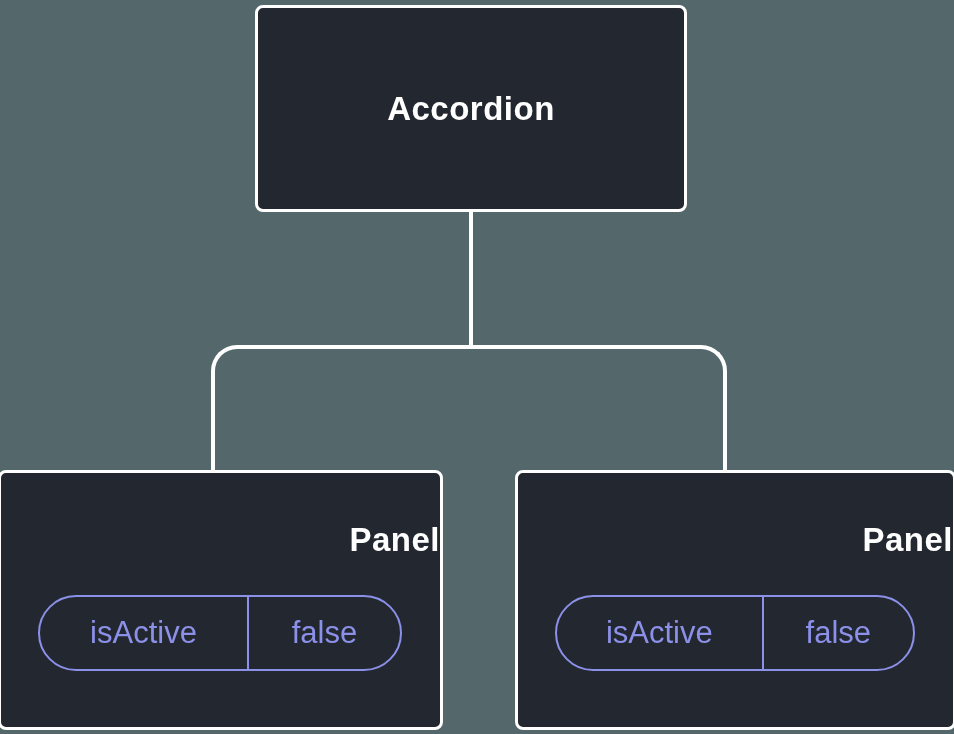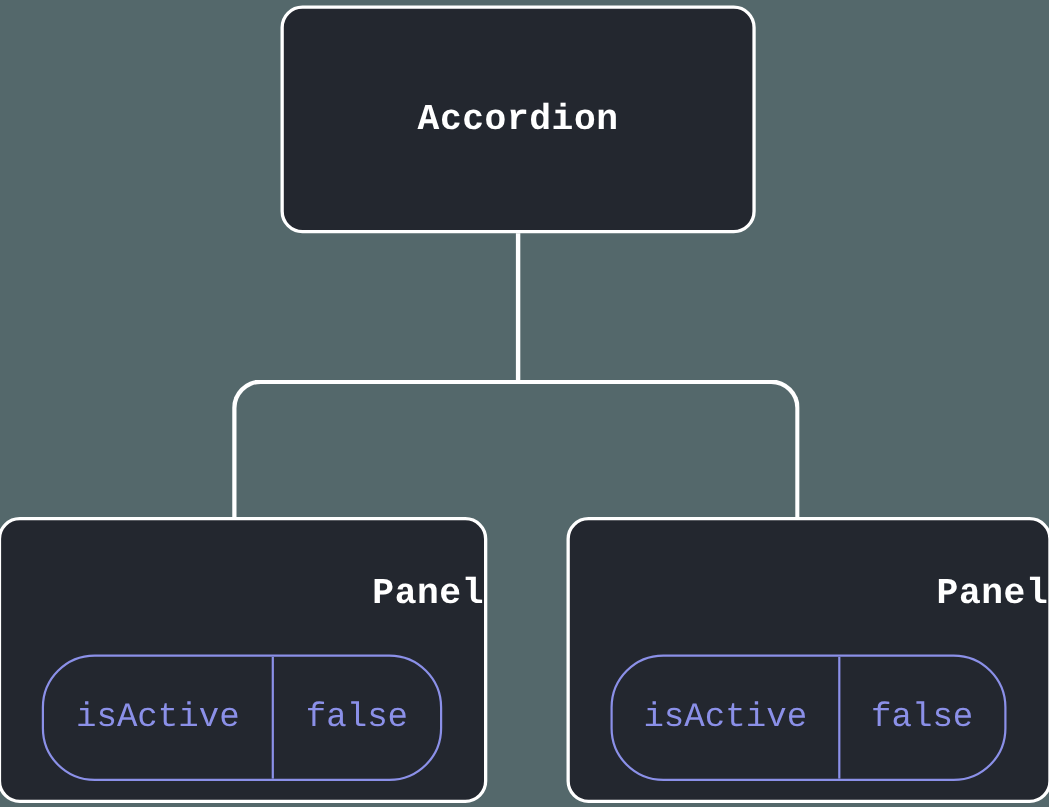--- a/index.html
+++ b/index.html
@@ -13,24 +13,23 @@
     overflow: hidden;
     background: var(--background, #54686b);
     font-family: "Liberation Sans", sans-serif;
   }
 
   
   .node {
     position: absolute;
     background: var(--node-fill, #23272f);
     border: 3px solid var(--node-border, #ffffff);
-    border-radius: 20px;
+    border-radius: 8px;
     box-sizing: border-box;
     color: var(--text, #ffffff);
-    font-family: Liberation Mono, monospace;
   }
   .node-label {
     font-weight: 700;
     font-size: 33px;
     color: var(--text, #ffffff);
     letter-spacing: 0.5px;
   }
 
   
   #accordion-node {
@@ -79,21 +78,21 @@
     width: 100%;
     text-align: right;
   }
 
   
   .prop-pill {
     position: absolute;
     left: 37px;
     right: 38px;
     top: 122px;
-    height: 115px;
+    height: 76px;
     box-sizing: border-box;
     border: 2.5px solid var(--prop-accent, #8b90e8);
     border-radius: 48px;
     display: flex;
     align-items: stretch;
     color: var(--prop-accent, #8b90e8);
     font-size: 31px;
     overflow: hidden;
   }
   .prop-name {

